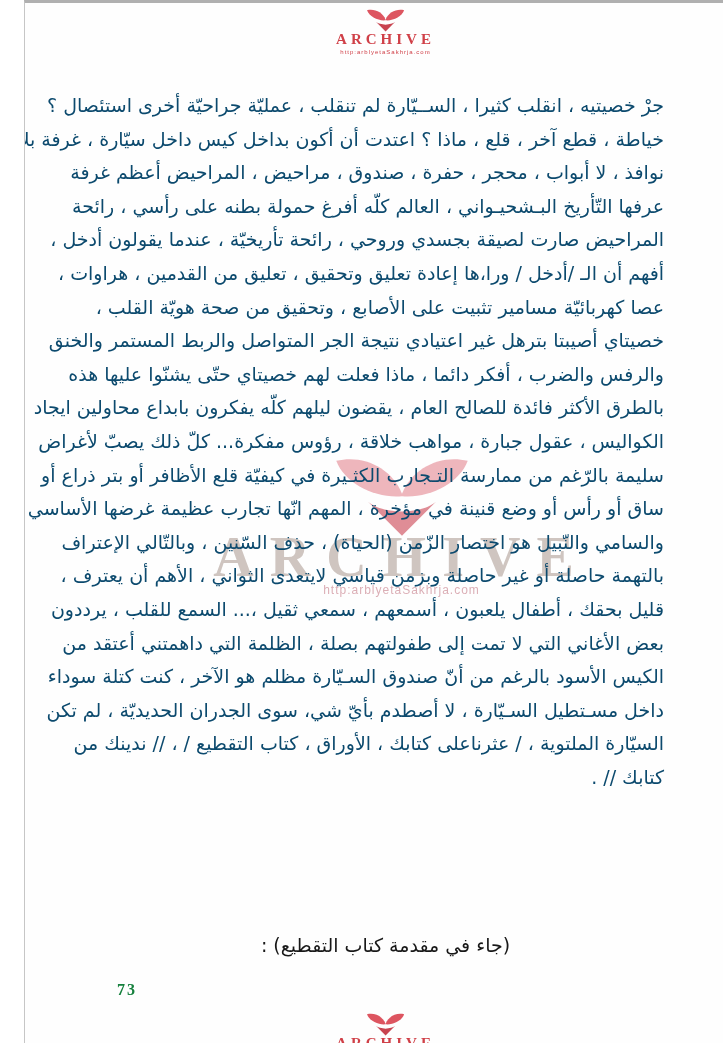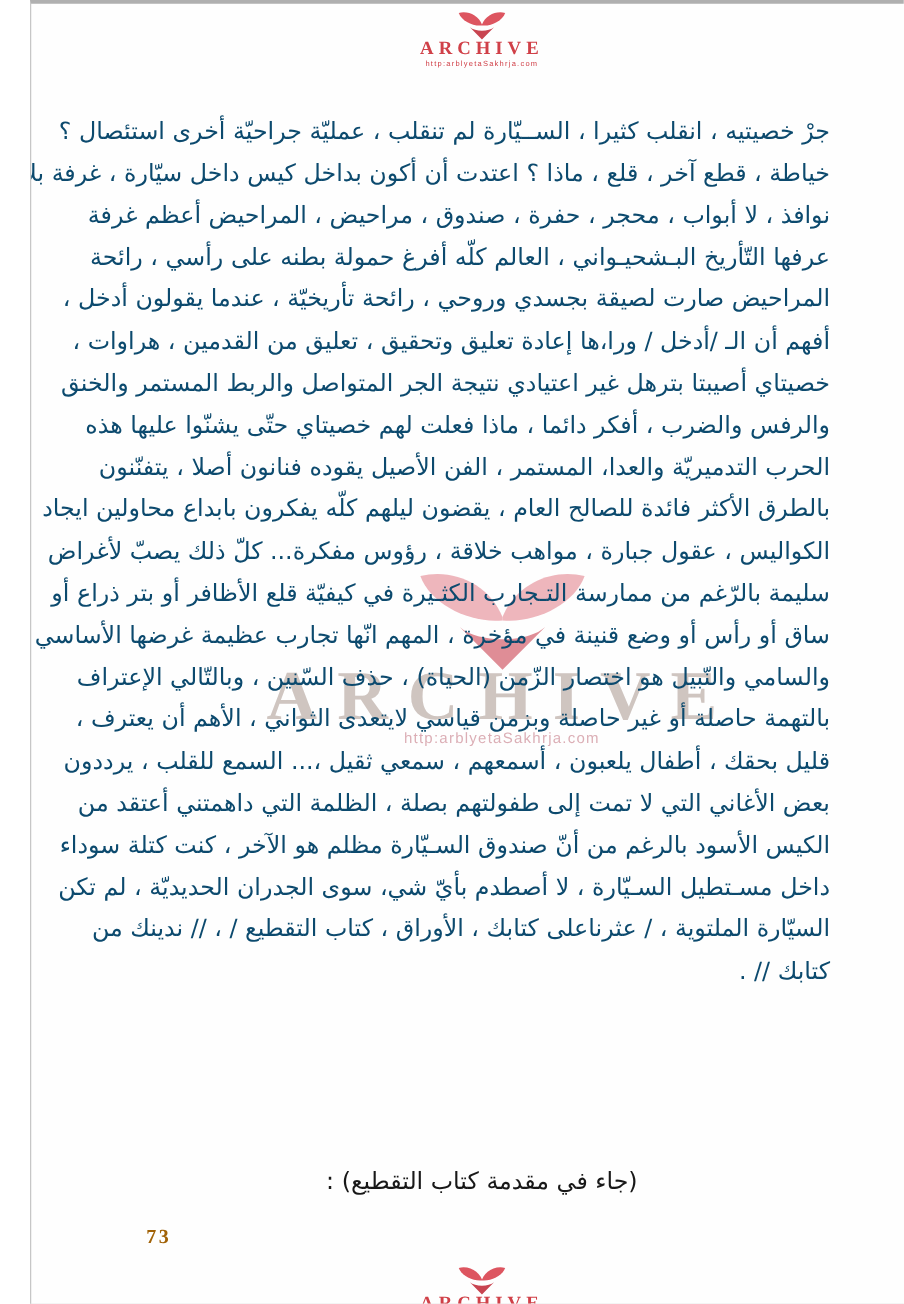--- a/index.html
+++ b/index.html
@@ -66,21 +66,21 @@
   .line:last-child { text-align-last: right; }
   .footer-line {
     position: absolute; top: 926px; right: 90px; left: 90px; z-index: 1;
     direction: rtl; text-align: center;
     font-size: 19px; color: #181818; line-height: 33.6px;
   }
   .page-number {
     position: absolute; top: 978px; left: 92px; z-index: 1;
     font-family: "Liberation Serif", serif;
     font-weight: bold; font-size: 16px; letter-spacing: 2px;
-    color: #a16207;
+    color: #15803d;
   }
 </style>
 </head>
 <body>
 
 <div class="page">
 
   <div class="wm wm-top">
     <svg class="wm-icon-sm" viewBox="0 0 120 70" xmlns="http://www.w3.org/2000/svg">
       <path d="M60 34 C52 14 30 4 10 9 C16 26 40 38 60 36 Z" fill="#dd5560"></path>
@@ -102,23 +102,23 @@
   </div>
 
   <div class="textblock">
 
   <div class="line">جرْ خصيتيه ، انقلب كثيرا ، الســيّارة لم تنقلب ، عمليّة جراحيّة أخرى استئصال ؟</div>
       <div class="line">خياطة ، قطع آخر ، قلع ، ماذا ؟ اعتدت أن أكون بداخل كيس داخل سيّارة ، غرفة بلا</div>
       <div class="line">نوافذ ، لا أبواب ، محجر ، حفرة ، صندوق ، مراحيض ، المراحيض أعظم غرفة</div>
       <div class="line">عرفها التّأريخ البـشحيـواني ، العالم كلّه أفرغ حمولة بطنه على رأسي ، رائحة</div>
       <div class="line">المراحيض صارت لصيقة بجسدي وروحي ، رائحة تأريخيّة ، عندما يقولون أدخل ،</div>
       <div class="line">أفهم أن الـ /أدخل / ورا،ها إعادة تعليق وتحقيق ، تعليق من القدمين ، هراوات ،</div>
+      <div class="line">عصا كهربائيّة مسامير تثبيت على الأصابع ، وتحقيق من صحة هويّة القلب ،</div>
       <div class="line">خصيتاي أصيبتا بترهل غير اعتيادي نتيجة الجر المتواصل والربط المستمر والخنق</div>
       <div class="line">والرفس والضرب ، أفكر دائما ، ماذا فعلت لهم خصيتاي حتّى يشنّوا عليها هذه</div>
-      <div class="line">الحرب التدميريّة والعدا، المستمر ، الفن الأصيل يقوده فنانون أصلا ، يتفنّنون</div>
       <div class="line">بالطرق الأكثر فائدة للصالح العام ، يقضون ليلهم كلّه يفكرون بابداع محاولين ايجاد</div>
       <div class="line">الكواليس ، عقول جبارة ، مواهب خلاقة ، رؤوس مفكرة... كلّ ذلك يصبّ لأغراض</div>
       <div class="line">سليمة بالرّغم من ممارسة التـجارب الكثـيرة في كيفيّة قلع الأظافر أو بتر ذراع أو</div>
       <div class="line">ساق أو رأس أو وضع قنينة في مؤخرة ، المهم انّها تجارب عظيمة غرضها الأساسي</div>
       <div class="line">والسامي والنّبيل هو اختصار الزّمن (الحياة) ، حذف السّنين ، وبالتّالي الإعتراف</div>
       <div class="line">بالتهمة حاصلة أو غير حاصلة وبزمن قياسي لايتعدى الثواني ، الأهم أن يعترف ،</div>
       <div class="line">قليل بحقك ، أطفال يلعبون ، أسمعهم ، سمعي ثقيل ،... السمع للقلب ، يرددون</div>
       <div class="line">بعض الأغاني التي لا تمت إلى طفولتهم بصلة ، الظلمة التي داهمتني أعتقد من</div>
       <div class="line">الكيس الأسود بالرغم من أنّ صندوق السـيّارة مظلم هو الآخر ، كنت كتلة سوداء</div>
       <div class="line">داخل مسـتطيل السـيّارة ، لا أصطدم بأيّ شي، سوى الجدران الحديديّة ، لم تكن</div>

